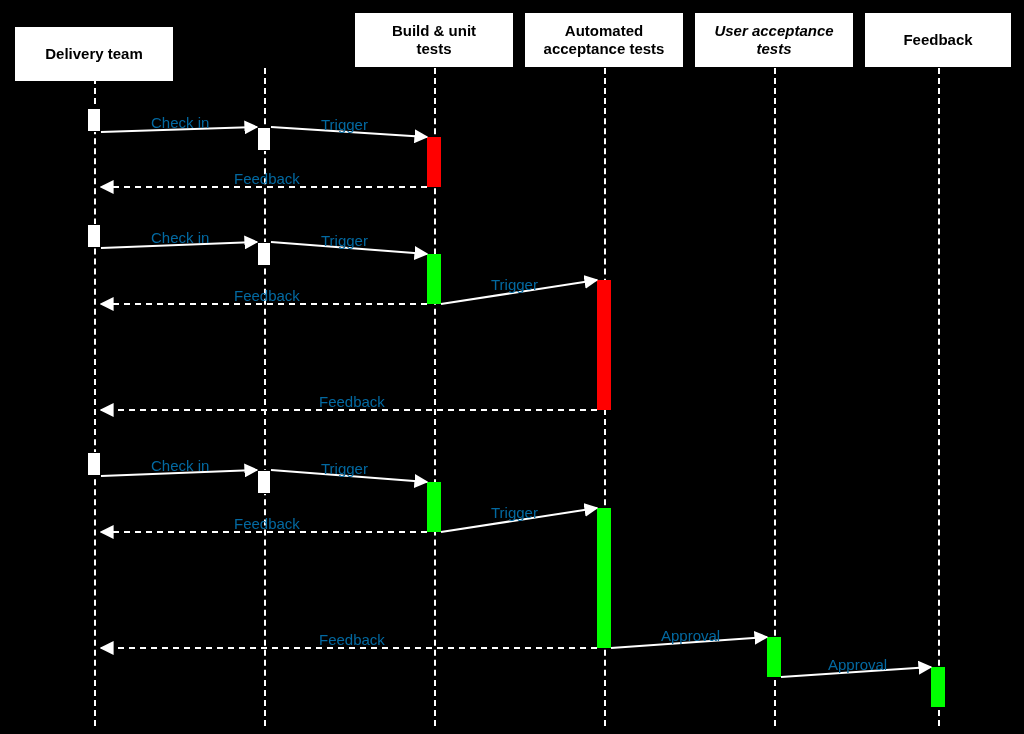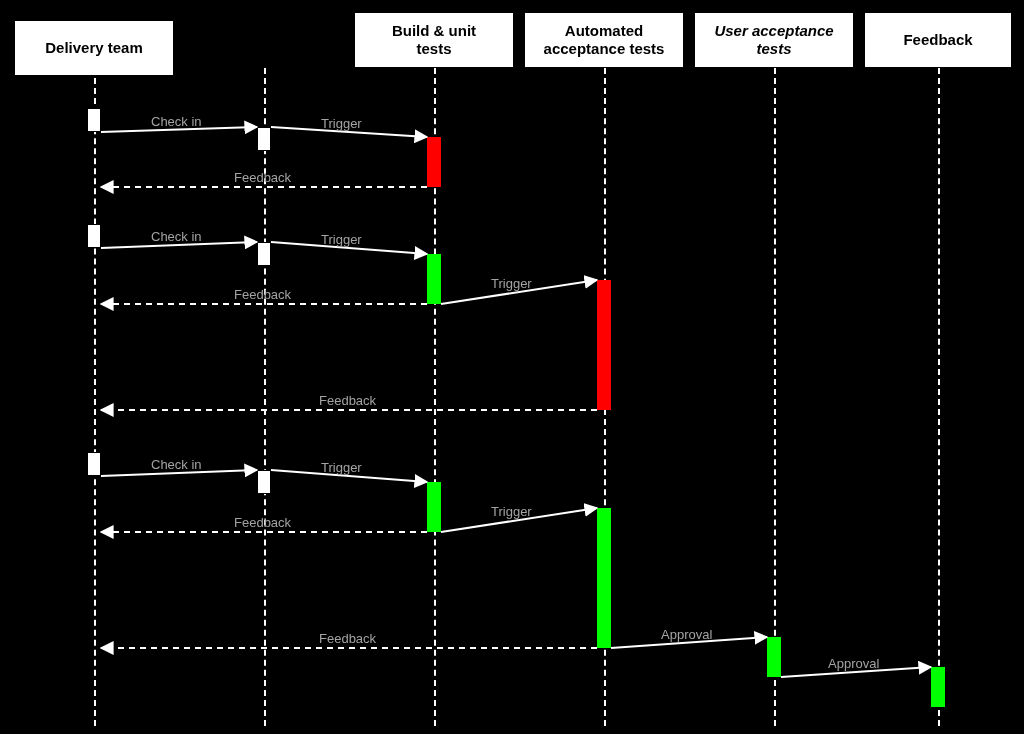--- a/index.html
+++ b/index.html
@@ -45,22 +45,22 @@
     border: 1px solid #000;
   }
   .activation.red {
     background: #f00;
   }
   .activation.green {
     background: #0f0;
   }
   .msg-label {
     position: absolute;
-    color: #a3a3a3;
-    font-size: 13px;
+    color: #0369a1;
+    font-size: 15px;
     white-space: nowrap;
   }
   .msg-line {
     stroke: #fff;
     stroke-width: 2;
     fill: none;
   }
   .msg-line.dashed {
     stroke-dasharray: 6 5;
   }
@@ -74,21 +74,21 @@
     width: 1024px;
     height: 734px;
     pointer-events: none;
   }
 </style>
 </head>
 <body>
 
 <div class="canvas">
 
-  <div class="lane-header" id="hdr-delivery" style="left: 14px; top: 20px; width: 160px; height: 56px;">Delivery team</div>
+  <div class="lane-header" id="hdr-delivery" style="left: 14px; top: 26px; width: 160px; height: 56px;">Delivery team</div>
   <div class="lane-header" id="hdr-build" style="left: 354px; top: 12px; width: 160px; height: 56px;">Build &amp; unit<br>tests</div>
   <div class="lane-header" id="hdr-auto" style="left: 524px; top: 12px; width: 160px; height: 56px; text-align: center;">Automated<br>acceptance tests</div>
   <div class="lane-header" id="hdr-uat" style="left: 694px; top: 12px; width: 160px; height: 56px; font-style: italic;">User acceptance<br>tests</div>
   <div class="lane-header" id="hdr-release" style="left: 864px; top: 12px; width: 148px; height: 56px;">Feedback</div>
 
   <div id="lifelines">
       <div class="lifeline" style="left: 94px; top: 68px; height: 658px;"></div>
       <div class="lifeline" style="left: 264px; top: 68px; height: 658px;"></div>
       <div class="lifeline" style="left: 434px; top: 68px; height: 658px;"></div>
       <div class="lifeline" style="left: 604px; top: 68px; height: 658px;"></div>

